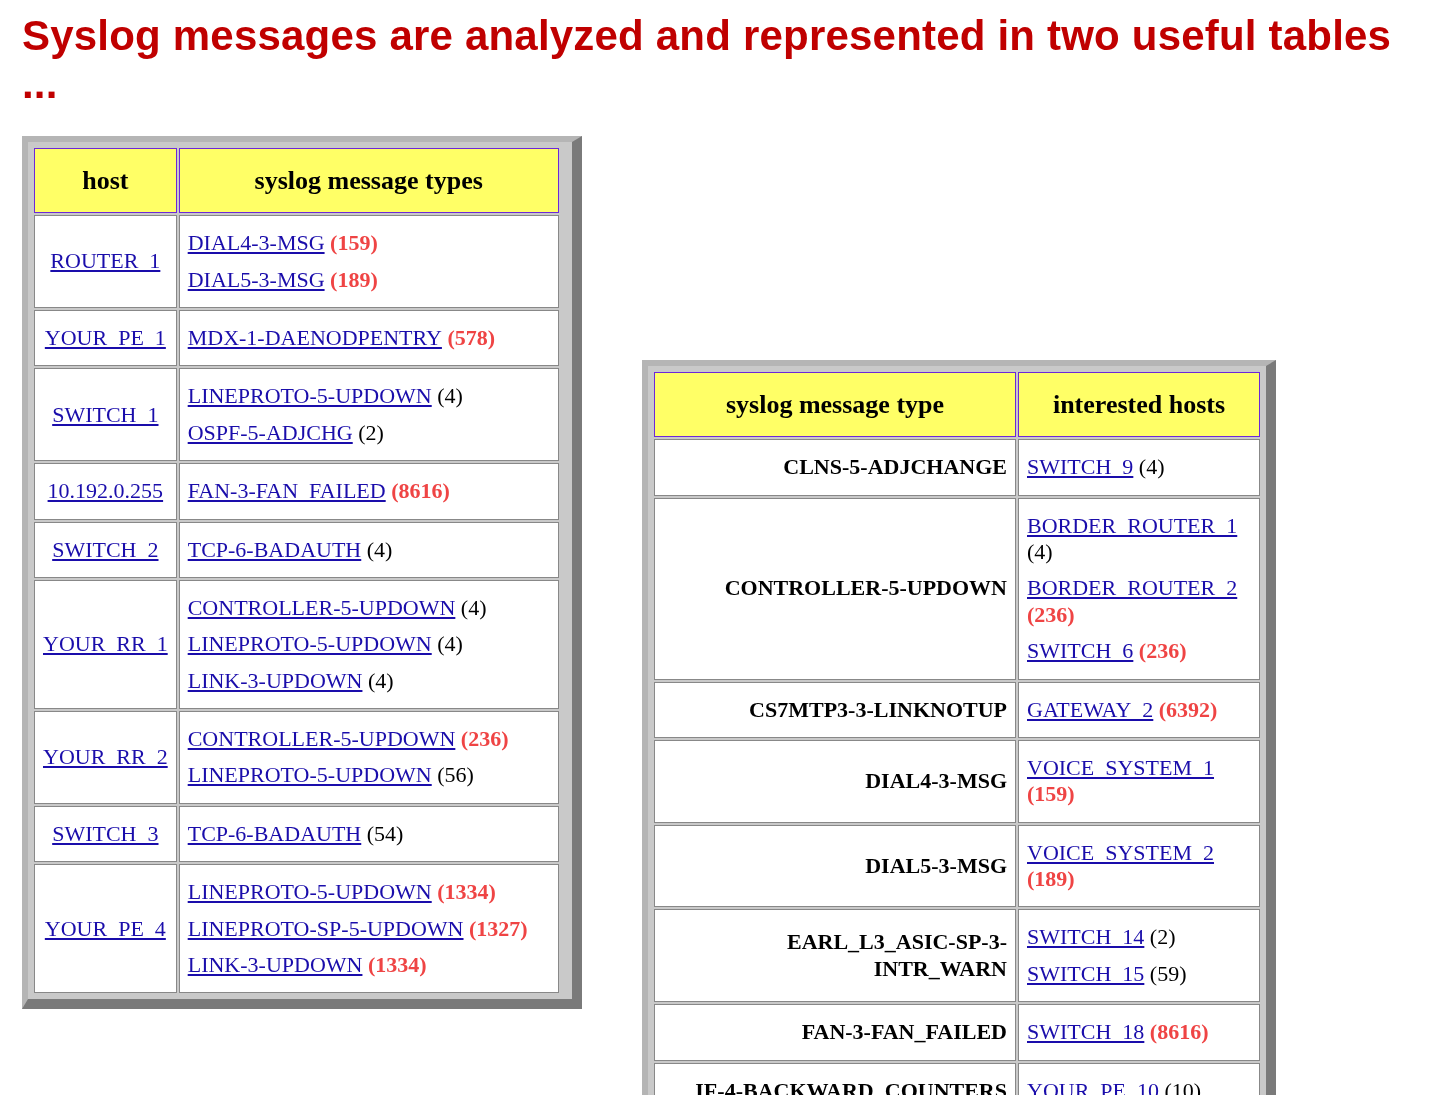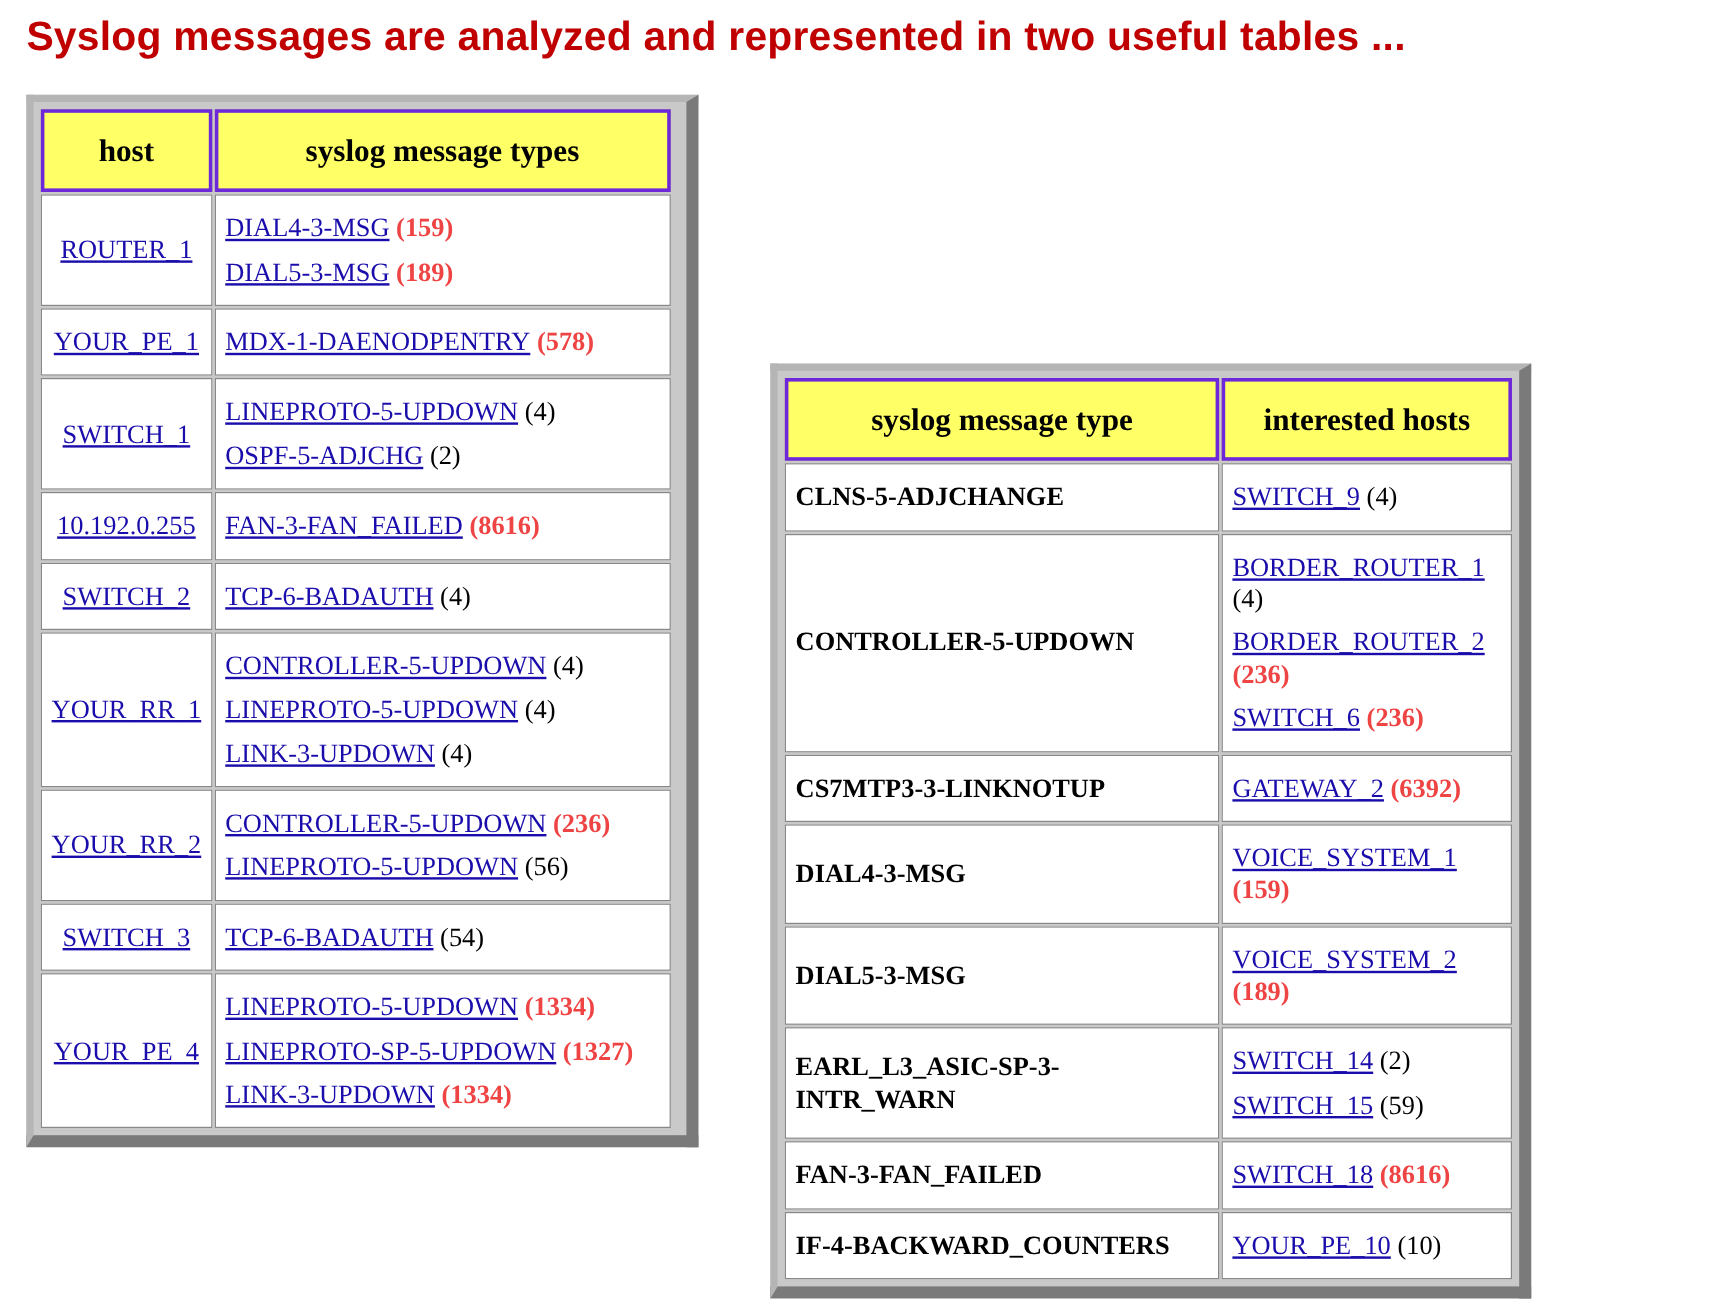--- a/index.html
+++ b/index.html
@@ -15,21 +15,21 @@
     overflow: hidden;
     position: relative;
   }
   .page {
     padding: 12px 22px;
   }
   .title {
     font-family: "Segoe UI", Arial, sans-serif;
     font-weight: 700;
     color: #c00000;
-    font-size: 34px;
+    font-size: 42px;
     margin: 0 0 28px 0;
     letter-spacing: .2px;
   }
   .tables-wrap {
     display: flex;
     align-items: flex-start;
     gap: 60px;
   }
   .panel {
     border-top: 6px solid #b5b5b5;
@@ -44,21 +44,21 @@
     border-spacing: 2px;
     background: #c9c9c9;
     font-size: 22px;
     line-height: 1.2;
   }
   table.report th {
     background: #ffff66;
     font-weight: 700;
     text-align: center;
     padding: 16px 14px;
-    border: 3px solid #6d28d9;
+    border: 1px solid #6d28d9;
     font-family: Georgia, "Times New Roman", serif;
     font-size: 26px;
   }
   table.report td {
     background: #ffffff;
     border: 1px solid #888;
     padding: 6px 8px;
     vertical-align: middle;
   }
   table.report td.hostcell {
@@ -75,20 +75,21 @@
   }
   .cnt {
     color: #000;
   }
   .cnt.many {
     color: #ef4444;
     font-weight: 700;
   }
   .bold {
     font-weight: 700;
+    text-align: right;
   }
   #panel-left { width: 536px; }
   #panel-right { margin-top: 224px; }
   #tbl-left .col-host { width: 132px; }
   #tbl-left .col-types { width: 380px; }
   #tbl-right .col-type { width: 362px; }
   #tbl-right .col-hosts { width: 242px; }
 </style>
 </head>
 <body>

